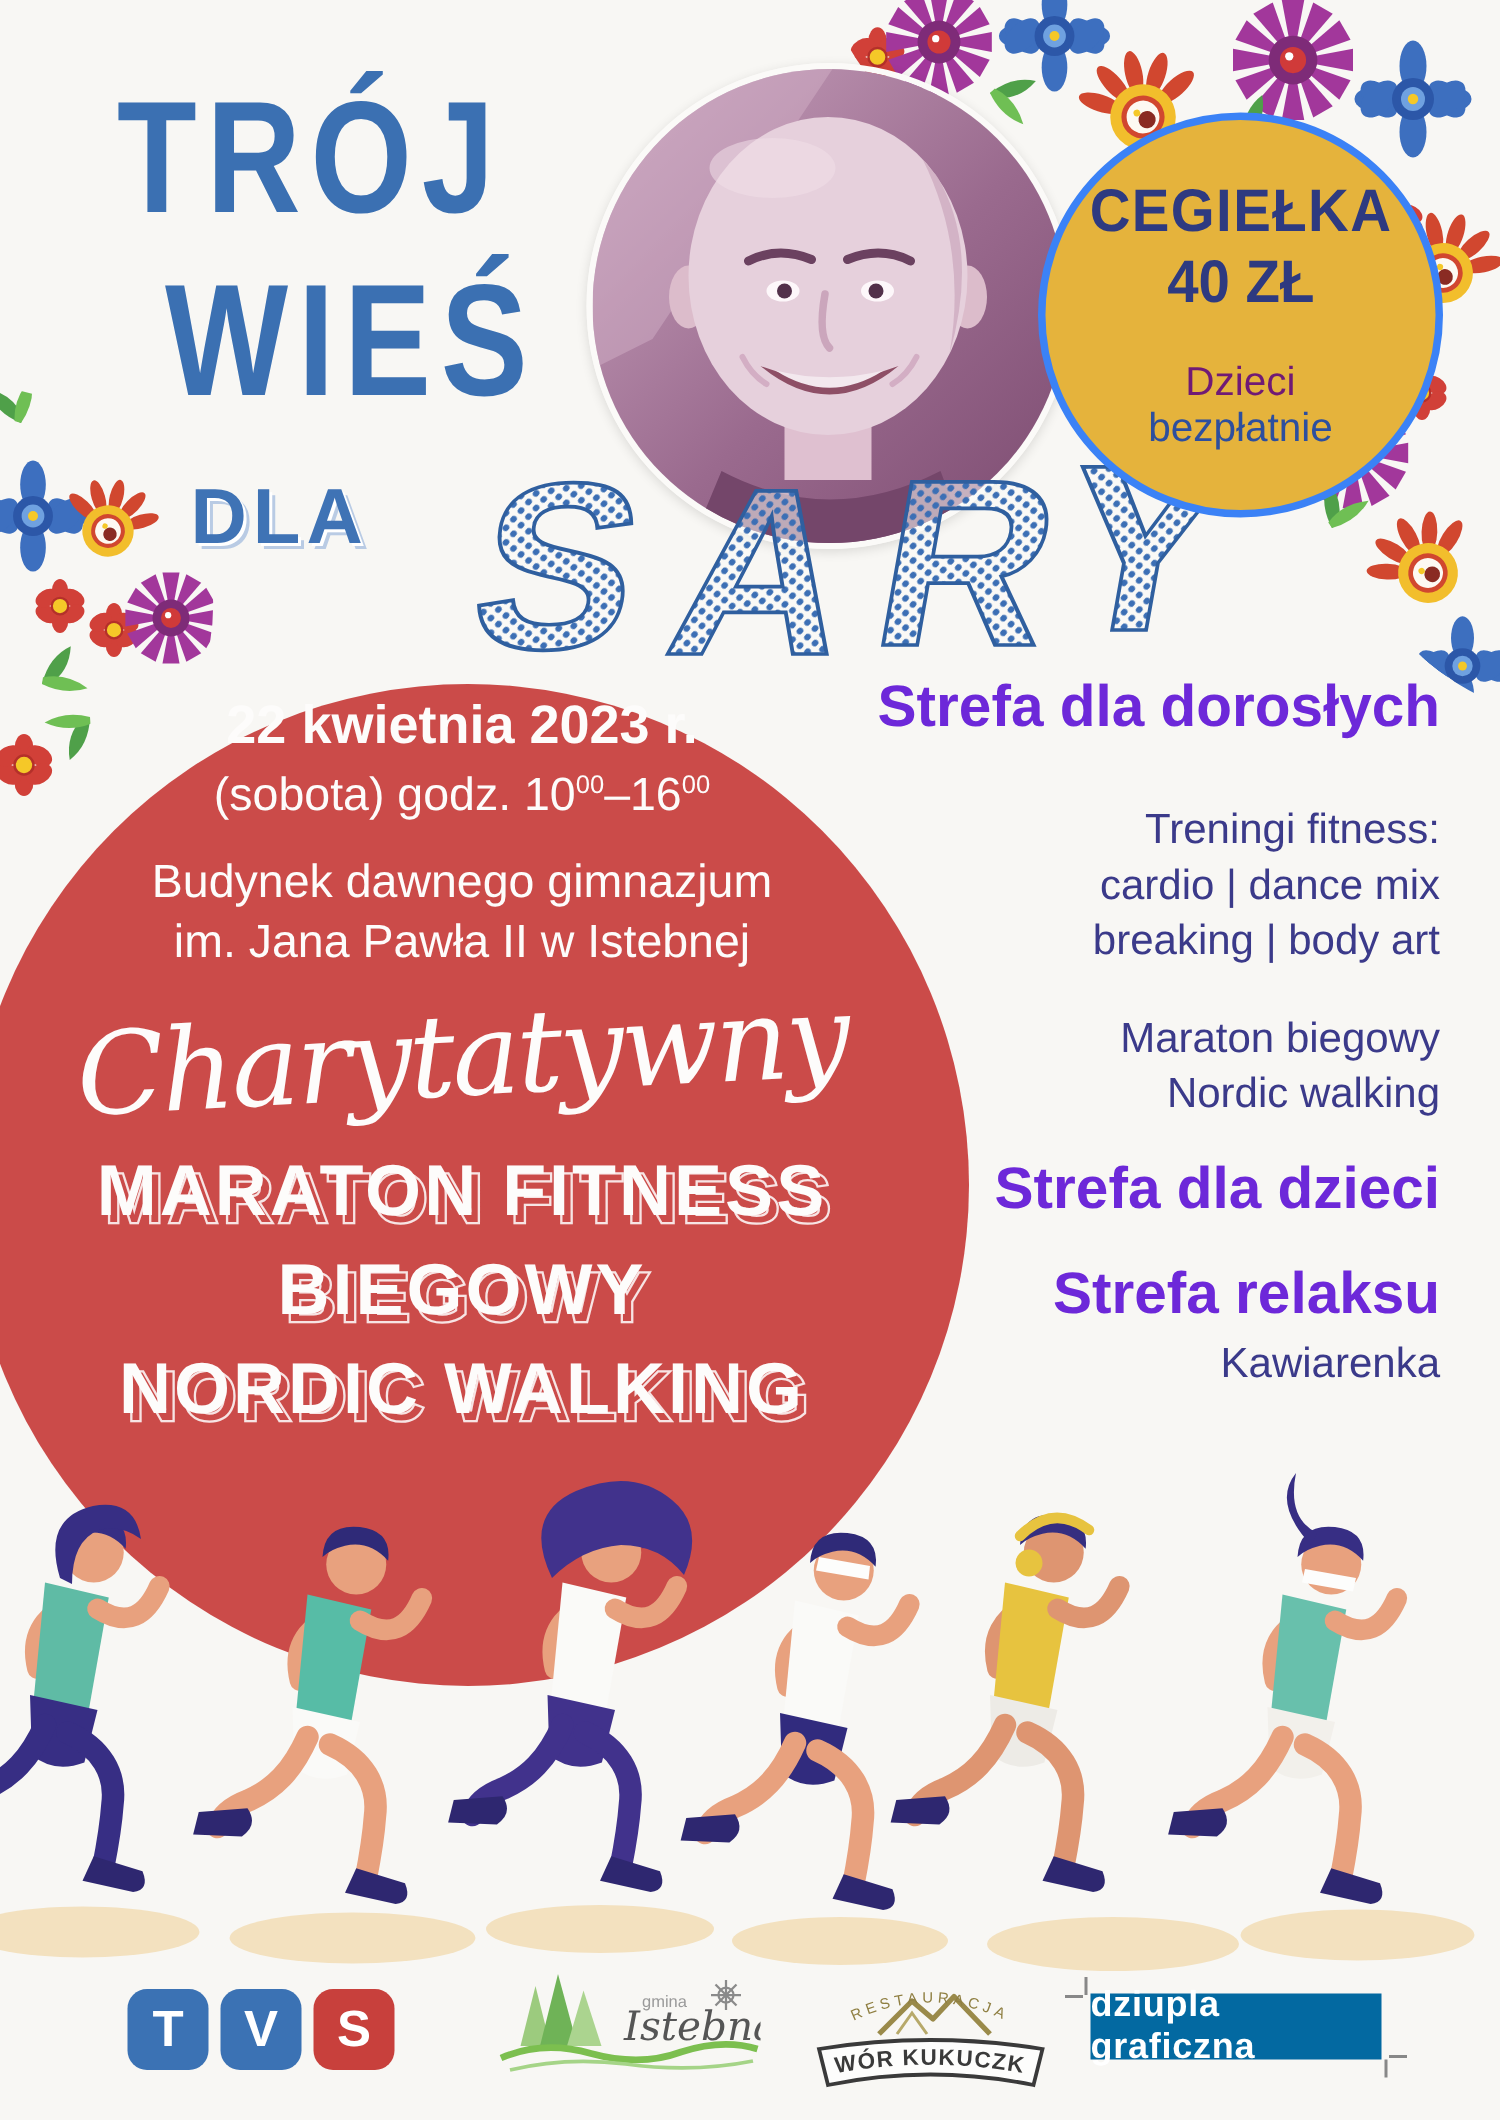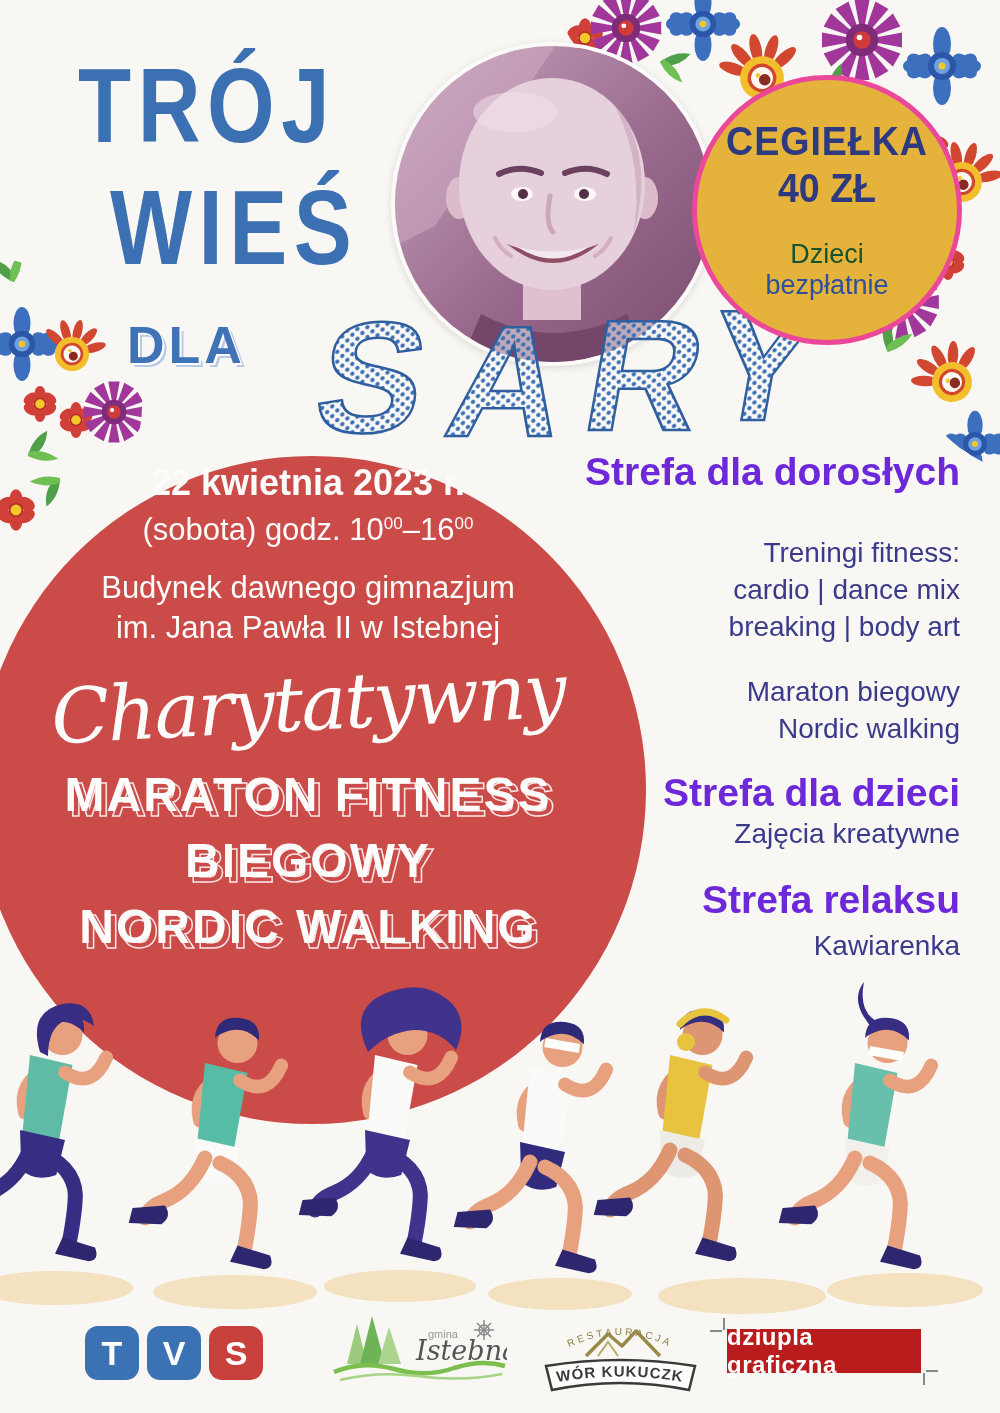--- a/index.html
+++ b/index.html
@@ -13,25 +13,25 @@
   #title1{left:78px;top:52px;}
   #title2{left:110px;top:174px;}
   #dla{left:127px;top:315px;color:#3f73b5;font-weight:800;font-size:52px;letter-spacing:4px;
        text-shadow:2px 2px 0 #ffffff,4px 4px 0 #b9cbe4;}
 
   
   #photo-circle{left:391px;top:42px;width:316px;height:316px;border-radius:50%;
                 border:4px solid #fbfaf8;box-sizing:content-box;overflow:hidden;
                 box-shadow:0 2px 8px rgba(0,0,0,.12);}
   #badge{left:692px;top:75px;width:260px;height:260px;border-radius:50%;background:#e5b33c;
-         border:5px solid #ec4899;box-sizing:content-box;text-align:center;
-         display:flex;flex-direction:column;justify-content:center;}
+         border:5px solid #3b82f6;box-sizing:content-box;text-align:center;
+         display:flex;flex-direction:column;justify-content:center;align-items:center;}
   #badge .b1{color:#2e3a80;font-weight:800;font-size:40px;letter-spacing:1px;transform:scaleX(.94);}
   #badge .b2{color:#2e3a80;font-weight:800;font-size:40px;margin-top:2px;transform:scaleX(.94);}
-  #badge .b3{color:#14532d;font-size:27px;margin-top:28px;}
+  #badge .b3{color:#701a75;font-size:27px;margin-top:28px;}
   #badge .b4{color:#2d4f9e;font-size:27px;}
 
   #red-circle{left:-22px;top:456px;width:668px;height:668px;border-radius:50%;background:#cb4b49;}
 
   
   #redtext{left:-12px;top:462px;width:640px;text-align:center;color:#fdfcfb;}
   #redtext .date{font-size:36px;font-weight:bold;}
   #redtext .time{font-size:31px;margin-top:8px;}
   #redtext .sup{font-size:.55em;vertical-align:super;}
   #redtext .venue{font-size:31px;line-height:40px;margin-top:20px;}
@@ -50,21 +50,21 @@
   .z-title{font-weight:800;font-size:39px;color:#6d28d9;}
   .z-line{font-size:28px;line-height:37px;}
   .mt-a{margin-top:40px;} .mt-b{margin-top:28px;} .mt-c{margin-top:24px;}
   .mt-d{margin-top:5px;}  .mt-e{margin-top:26px;}
 
   
   #tvs{left:85px;top:1326px;display:flex;gap:8px;}
   .tvs-tile{width:54px;height:54px;border-radius:13px;display:flex;align-items:center;
             justify-content:center;color:#fff;font-weight:800;font-size:34px;}
   .tvs-blue{background:#3b72b4;} .tvs-red{background:#c8403c;}
-  #dziupla{left:727px;top:1329px;width:194px;height:44px;background:#b91c1c;display:flex;
+  #dziupla{left:727px;top:1329px;width:194px;height:44px;background:#0369a1;display:flex;
            align-items:center;justify-content:center;}
   #dziupla span{color:#fff;font-weight:800;font-size:24px;letter-spacing:.5px;}
   .crop{position:absolute;background:#888;}
   svg text{font-family:"Liberation Sans","DejaVu Sans",sans-serif;}
   .script-serif{font-family:"DejaVu Serif","Liberation Serif",serif;font-style:italic;}
 </style>
 </head>
 <body>
 
 <svg class="abs" style="left:0;top:0;" width="1000" height="600" viewBox="0 0 1000 600" aria-hidden="true">
@@ -256,21 +256,20 @@
 </div>
 
 <div class="abs" id="zones">
   <div class="z-title">Strefa dla dorosłych</div>
   <div class="z-line mt-a">Treningi fitness:</div>
   <div class="z-line">cardio | dance mix</div>
   <div class="z-line">breaking | body art</div>
   <div class="z-line mt-b">Maraton biegowy</div>
   <div class="z-line">Nordic walking</div>
   <div class="z-title mt-c">Strefa dla dzieci</div>
-  <div class="z-line">Zajęcia kreatywne</div>
   <div class="z-title mt-e">Strefa relaksu</div>
   <div class="z-line mt-d">Kawiarenka</div>
 </div>
 
 <svg class="abs" style="left:0;top:0;" width="1000" height="1340" viewBox="0 0 1000 1340" aria-hidden="true">
   <defs>
     <g id="runnerSym">
       <path d="M66,56 C50,62 44,74 48,90" stroke="var(--skin)" stroke-width="11" fill="none" stroke-linecap="round"></path>
       <path d="M52,44 L86,52 L75,114 L46,106 Z" fill="var(--top)"></path>
       <circle cx="78" cy="28" r="16" fill="var(--skin)"></circle>

